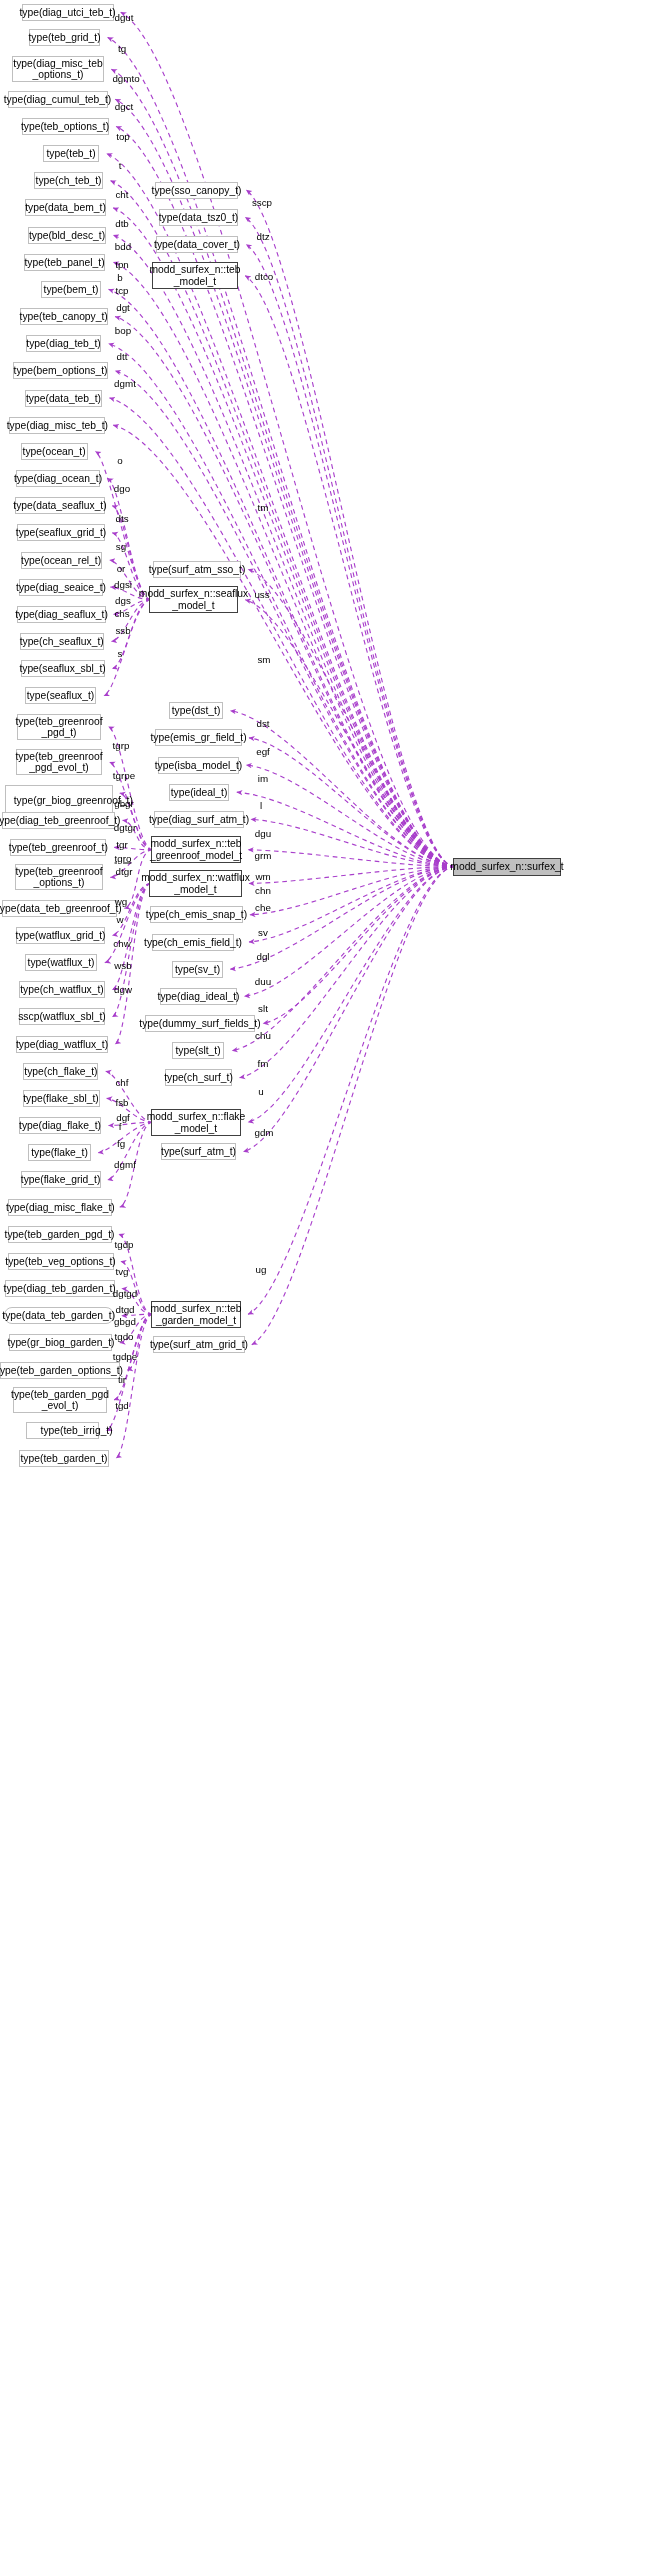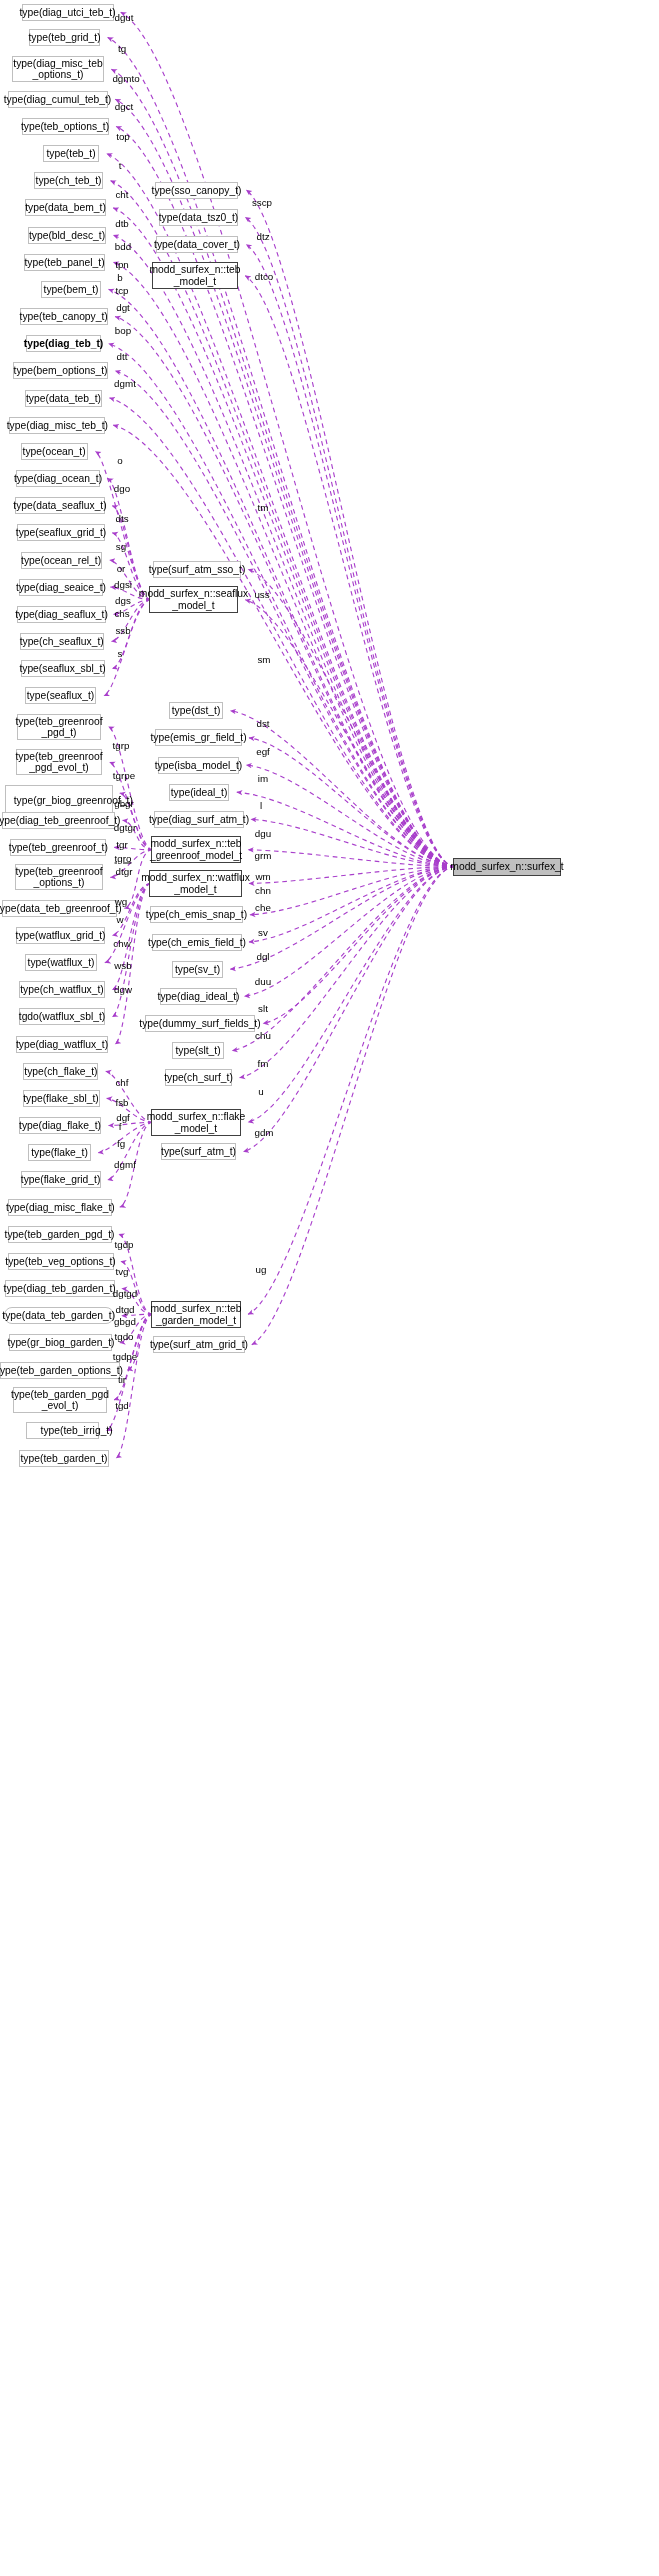--- a/index.html
+++ b/index.html
@@ -134,21 +134,21 @@
 _options_t)</div>
       <div class="node" style="left: 7.5px; top: 91px; width: 100px; height: 17px;">type(diag_cumul_teb_t)</div>
       <div class="node" style="left: 21.5px; top: 118px; width: 87px; height: 17px;">type(teb_options_t)</div>
       <div class="node" style="left: 43px; top: 145px; width: 56px; height: 17px;">type(teb_t)</div>
       <div class="node" style="left: 34px; top: 172px; width: 69px; height: 17px;">type(ch_teb_t)</div>
       <div class="node" style="left: 25px; top: 199px; width: 81px; height: 17px;">type(data_bem_t)</div>
       <div class="node" style="left: 28px; top: 227px; width: 78px; height: 17px;">type(bld_desc_t)</div>
       <div class="node" style="left: 24px; top: 254px; width: 81px; height: 17px;">type(teb_panel_t)</div>
       <div class="node" style="left: 41px; top: 281px; width: 60px; height: 17px;">type(bem_t)</div>
       <div class="node" style="left: 19.7px; top: 308px; width: 88px; height: 17px;">type(teb_canopy_t)</div>
-      <div class="node" style="left: 26px; top: 335px; width: 75px; height: 17px; font-weight: bold;">type(diag_teb_t)</div>
+      <div class="node" style="left: 26px; top: 335px; width: 75px; height: 17px;">type(diag_teb_t)</div>
       <div class="node" style="left: 13px; top: 362px; width: 95px; height: 17px;">type(bem_options_t)</div>
       <div class="node" style="left: 25px; top: 390px; width: 77px; height: 17px;">type(data_teb_t)</div>
       <div class="node" style="left: 9.4px; top: 417px; width: 96px; height: 17px;">type(diag_misc_teb_t)</div>
       <div class="node" style="left: 155px; top: 182px; width: 83px; height: 17px;">type(sso_canopy_t)</div>
       <div class="node" style="left: 159px; top: 209px; width: 79px; height: 17px;">type(data_tsz0_t)</div>
       <div class="node" style="left: 156px; top: 236px; width: 82px; height: 17px;">type(data_cover_t)</div>
       <div class="node primary" style="left: 152px; top: 262px; width: 86px; height: 27px;">modd_surfex_n::teb
 _model_t</div>
       <div class="node" style="left: 20.6px; top: 443px; width: 67px; height: 17px;">type(ocean_t)</div>
       <div class="node" style="left: 16px; top: 470px; width: 84px; height: 17px;">type(diag_ocean_t)</div>
@@ -169,33 +169,33 @@
 _pgd_evol_t)</div>
       <div class="node" style="left: 4.7px; top: 785px; width: 108px; height: 31px; padding-left: 32px;">type(gr_biog_greenroof_t)</div>
       <div class="node" style="left: 1.9px; top: 812px; width: 113px; height: 17px;">type(diag_teb_greenroof_t)</div>
       <div class="node" style="left: 10.3px; top: 839px; width: 96px; height: 17px;">type(teb_greenroof_t)</div>
       <div class="node" style="left: 15px; top: 864px; width: 88px; height: 26px;">type(teb_greenroof
 _options_t)</div>
       <div class="node" style="left: 1.9px; top: 900px; width: 115px; height: 17px;">type(data_teb_greenroof_t)</div>
       <div class="node" style="left: 16px; top: 927px; width: 89px; height: 17px;">type(watflux_grid_t)</div>
       <div class="node" style="left: 25px; top: 954px; width: 72px; height: 17px;">type(watflux_t)</div>
       <div class="node" style="left: 19px; top: 981px; width: 86px; height: 17px;">type(ch_watflux_t)</div>
-      <div class="node" style="left: 19px; top: 1008px; width: 86px; height: 17px;">tgdo(watflux_sbl_t)</div>
+      <div class="node" style="left: 19px; top: 1008px; width: 86px; height: 17px;">sscp(watflux_sbl_t)</div>
       <div class="node" style="left: 16px; top: 1036px; width: 92px; height: 17px;">type(diag_watflux_t)</div>
       <div class="node" style="left: 169px; top: 702px; width: 54px; height: 17px;">type(dst_t)</div>
       <div class="node" style="left: 155px; top: 729px; width: 87px; height: 17px;">type(emis_gr_field_t)</div>
       <div class="node" style="left: 158px; top: 757px; width: 81px; height: 17px;">type(isba_model_t)</div>
       <div class="node" style="left: 169px; top: 784px; width: 60px; height: 17px;">type(ideal_t)</div>
       <div class="node" style="left: 154px; top: 811px; width: 90px; height: 17px;">type(diag_surf_atm_t)</div>
       <div class="node primary" style="left: 151px; top: 836px; width: 90px; height: 27px;">modd_surfex_n::teb
 _greenroof_model_t</div>
       <div class="node primary" style="left: 149px; top: 870px; width: 93px; height: 27px;">modd_surfex_n::watflux
 _model_t</div>
       <div class="node" style="left: 150px; top: 906px; width: 93px; height: 17px;">type(ch_emis_snap_t)</div>
-      <div class="node" style="left: 152px; top: 934px; width: 90px; height: 17px;">type(ch_emis_field_t)</div>
+      <div class="node" style="left: 152px; top: 934px; width: 82px; height: 17px;">type(ch_emis_field_t)</div>
       <div class="node" style="left: 172px; top: 961px; width: 51px; height: 17px;">type(sv_t)</div>
       <div class="node" style="left: 160px; top: 988px; width: 77px; height: 17px;">type(diag_ideal_t)</div>
       <div class="node" style="left: 145px; top: 1015px; width: 110px; height: 17px;">type(dummy_surf_fields_t)</div>
       <div class="node" style="left: 172px; top: 1042px; width: 52px; height: 17px;">type(slt_t)</div>
       <div class="node" style="left: 165px; top: 1069px; width: 67px; height: 17px;">type(ch_surf_t)</div>
       <div class="node" style="left: 23.4px; top: 1063px; width: 75px; height: 17px;">type(ch_flake_t)</div>
       <div class="node" style="left: 22.5px; top: 1090px; width: 77px; height: 17px;">type(flake_sbl_t)</div>
       <div class="node" style="left: 19px; top: 1117px; width: 82px; height: 17px;">type(diag_flake_t)</div>
       <div class="node" style="left: 28px; top: 1144px; width: 63px; height: 17px;">type(flake_t)</div>
       <div class="node" style="left: 20.6px; top: 1171px; width: 80px; height: 17px;">type(flake_grid_t)</div>

